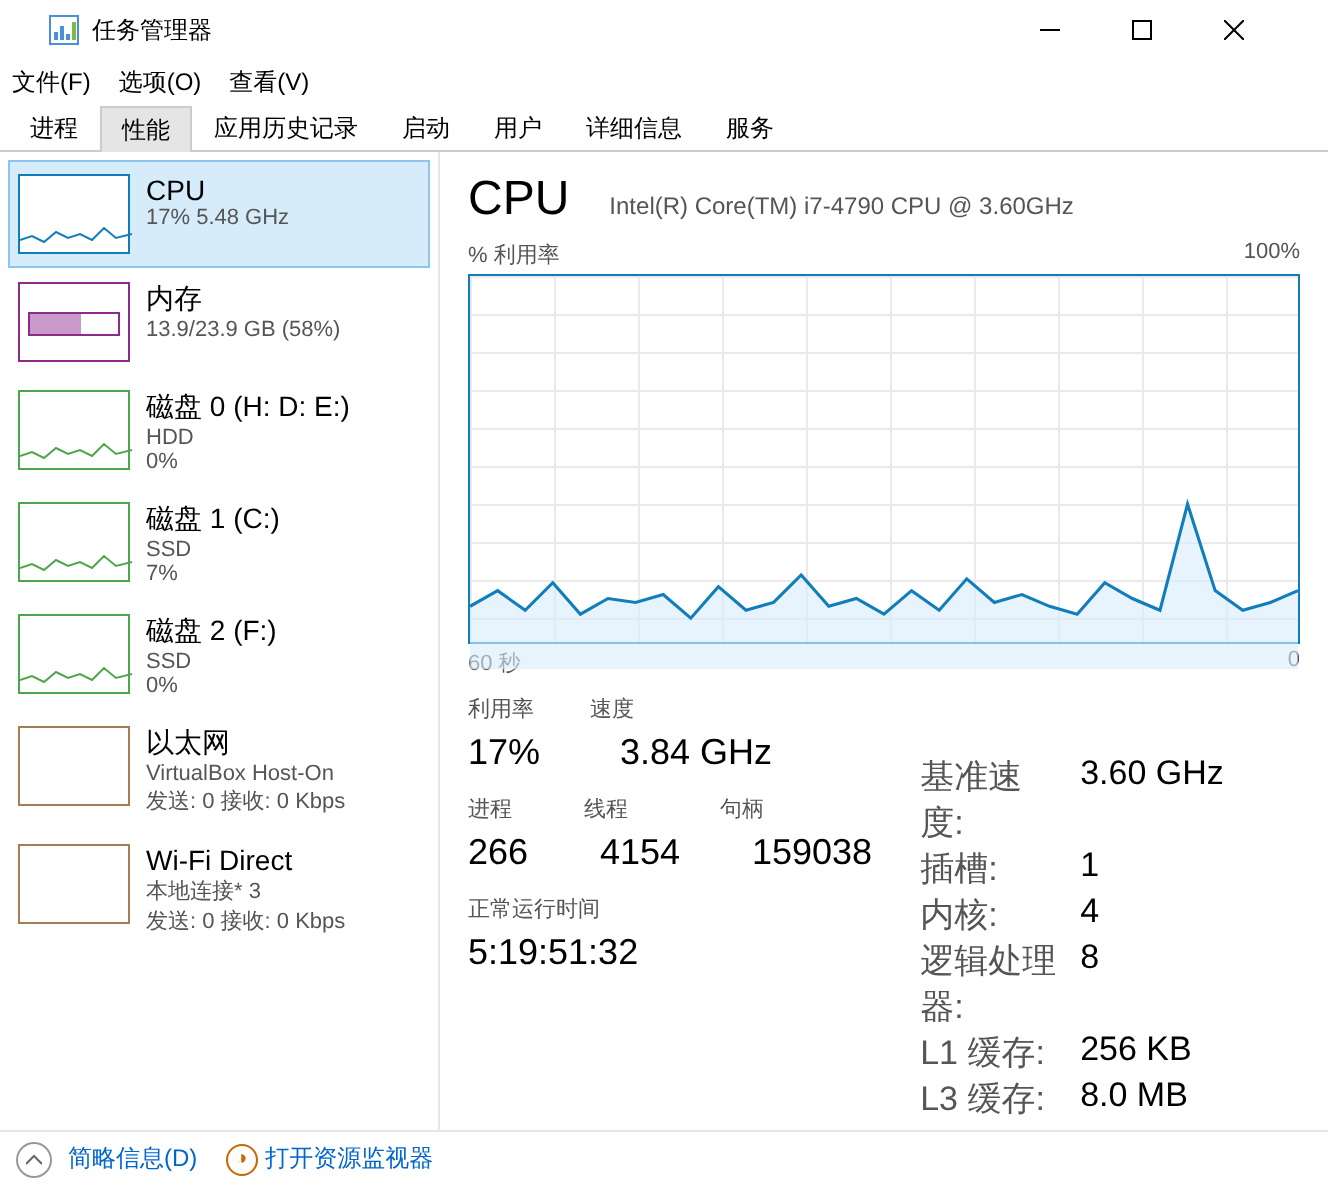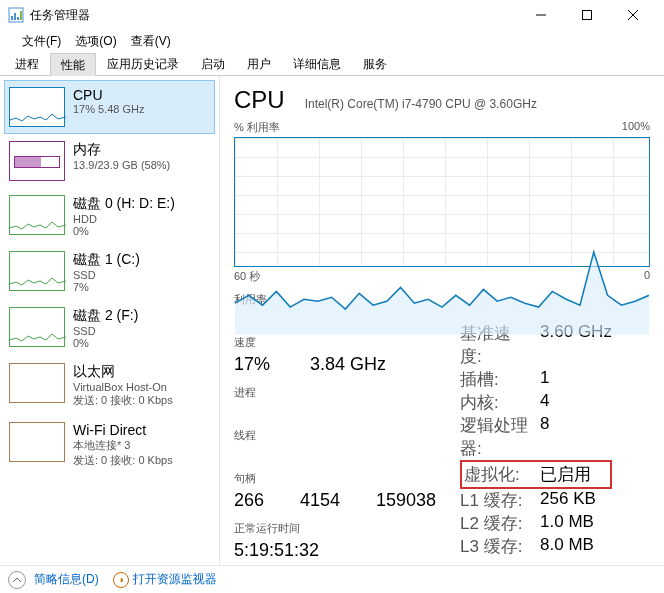--- a/index.html
+++ b/index.html
@@ -1,21 +1,21 @@
 <!DOCTYPE html>
 <html><head>
 <meta charset="utf-8">
 <style>
 * { margin: 0; padding: 0; box-sizing: border-box; font-family: "Microsoft YaHei", "Segoe UI", sans-serif; }
 body { background: #fff; width: 664px; height: 593px; overflow: hidden; font-size: 12px; color: #000; }
-.titlebar { height: 30px; display: flex; align-items: center; padding: 0 8px; }
+.titlebar { height: 30px; display: flex; align-items: center; padding: 0 24px; }
 .titlebar .icon { width: 16px; height: 16px; margin-right: 6px; }
 .titlebar .title { flex: 1; font-size: 12px; }
 .wbtn { width: 46px; height: 30px; display: flex; align-items: center; justify-content: center; }
-.menubar { height: 22px; display: flex; align-items: center; padding: 0 22px; gap: 14px; font-size: 12px; }
+.menubar { height: 22px; display: flex; align-items: center; padding: 0 6px; gap: 14px; font-size: 12px; }
 .tabs { display: flex; border-bottom: 1px solid #ccc; padding-left: 4px; height: 24px; font-size: 12px; }
 .tab { padding: 3px 10px 0; border: 1px solid transparent; border-bottom: none; }
 .tab.active { border-color: #ccc; background: #e5e5e5; position: relative; top: 1px; }
 .content { display: flex; height: calc(100% - 30px - 22px - 24px - 28px); }
 .sidebar { width: 220px; overflow-y: auto; border-right: 1px solid #e6e6e6; padding: 4px; }
 .side-item { display: flex; padding: 6px 4px; gap: 8px; border: 1px solid transparent; }
 .side-item.selected { background: #d7ecfb; border: 1px solid #8cc6ee; }
 .thumb { width: 56px; height: 40px; border: 1px solid #117dbb; background: #fff; position: relative; flex-shrink: 0; }
 .thumb.mem { border-color: #8b2c8b; }
 .thumb.mem::after { content:""; position:absolute; left:4px; right:4px; top:14px; height:10px; border:1px solid #8b2c8b; background: linear-gradient(to right, #c99ac9 58%, #fff 58%); }
@@ -28,21 +28,21 @@
 .main { flex: 1; padding: 10px 14px 4px 14px; display: flex; flex-direction: column; }
 .head { display: flex; align-items: baseline; gap: 20px; }
 .head .h1 { font-size: 24px; font-weight: 400; }
 .head .sub { font-size: 12px; color: #555; white-space: nowrap; }
 .chart-labels { display: flex; justify-content: space-between; font-size: 11px; color: #555; margin-top: 6px; }
 .chart { border: 1px solid #117dbb; height: 190px; margin-top: 2px; position: relative; background: linear-gradient(#eaeaea 1px, transparent 1px) 0 0 / 100% 19px, linear-gradient(90deg, #eaeaea 1px, transparent 1px) 0 0 / 42px 100%; }
 .chart svg { position: absolute; inset: 0; }
 .axis { display: flex; justify-content: space-between; font-size: 11px; color: #555; margin-top: 2px; }
 .stats { display: flex; margin-top: 8px; gap: 24px; }
 .statcol { display: flex; flex-direction: column; gap: 4px; }
-.statrow1 { display: flex; gap: 28px; font-size: 11px; color: #555; flex-direction: column; }
+.statrow1 { display: flex; gap: 28px; font-size: 11px; color: #555; }
 .statrow2 { display: flex; gap: 18px; font-size: 18px; }
 .rightcol { font-size: 17px; margin-top: 30px; }
 .rightcol .r { display: flex; gap: 10px; }
 .rightcol .r .l { color: #555; width: 70px; }
 .highlight { border: 2px solid #cc3333; padding: 1px 2px; display: flex; gap: 10px; }
 .highlight .l { width: 66px; color: #555; }
 .uptime-l { font-size: 11px; color: #555; margin-top: 6px; }
 .uptime-v { font-size: 18px; }
 .footer { height: 28px; border-top: 1px solid #e6e6e6; display: flex; align-items: center; padding: 0 8px; gap: 8px; font-size: 12px; }
 .footer .chev { width: 18px; height: 18px; border: 1px solid #999; border-radius: 50%; display: flex; align-items: center; justify-content: center; }
@@ -221,31 +221,23 @@
             <span>1</span>
           </div>
         <div class="r">
             <span class="l">内核:</span>
             <span>4</span>
           </div>
         <div class="r">
             <span class="l">逻辑处理器:</span>
             <span>8</span>
           </div>
-        <div class="highlight">
-            <span class="l">虚拟化:</span>
-            <span>已启用</span>
-          </div>
         <div class="r">
             <span class="l">L1 缓存:</span>
             <span>256 KB</span>
-          </div>
-        <div class="r">
-            <span class="l">L2 缓存:</span>
-            <span>1.0 MB</span>
           </div>
         <div class="r">
             <span class="l">L3 缓存:</span>
             <span>8.0 MB</span>
           </div>
       </div>
     </div>
   </div>
 </div>
 

